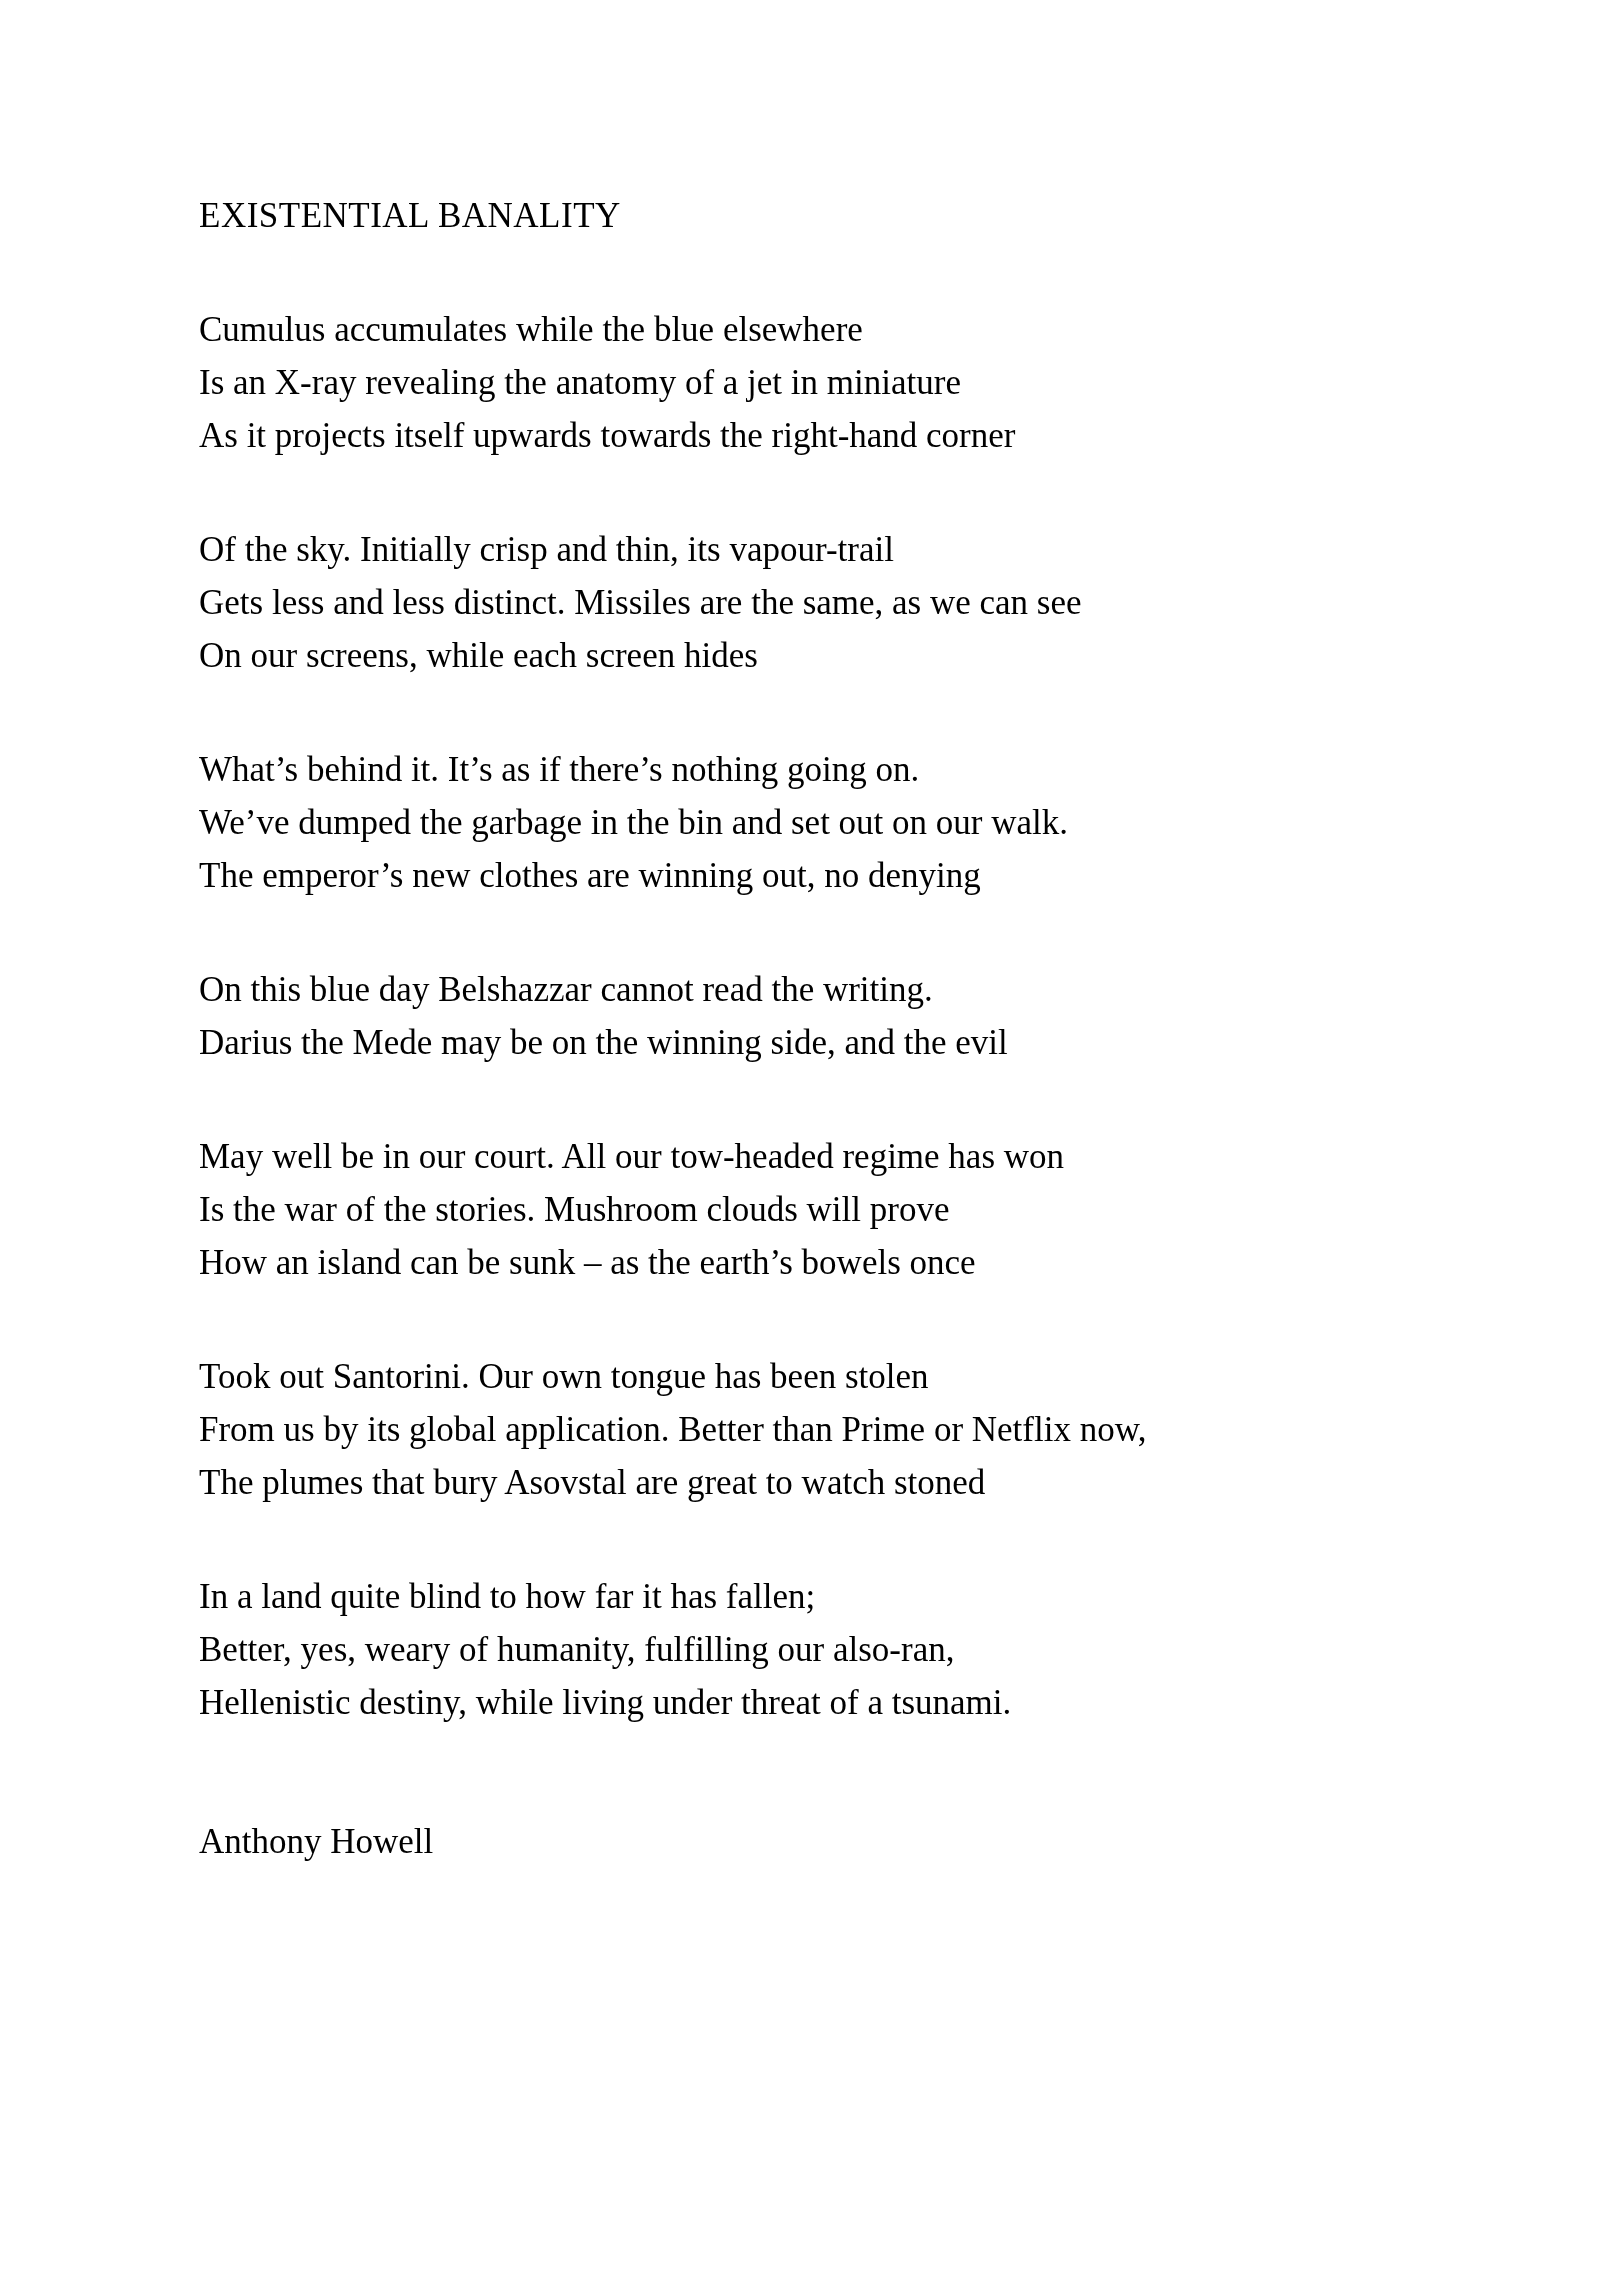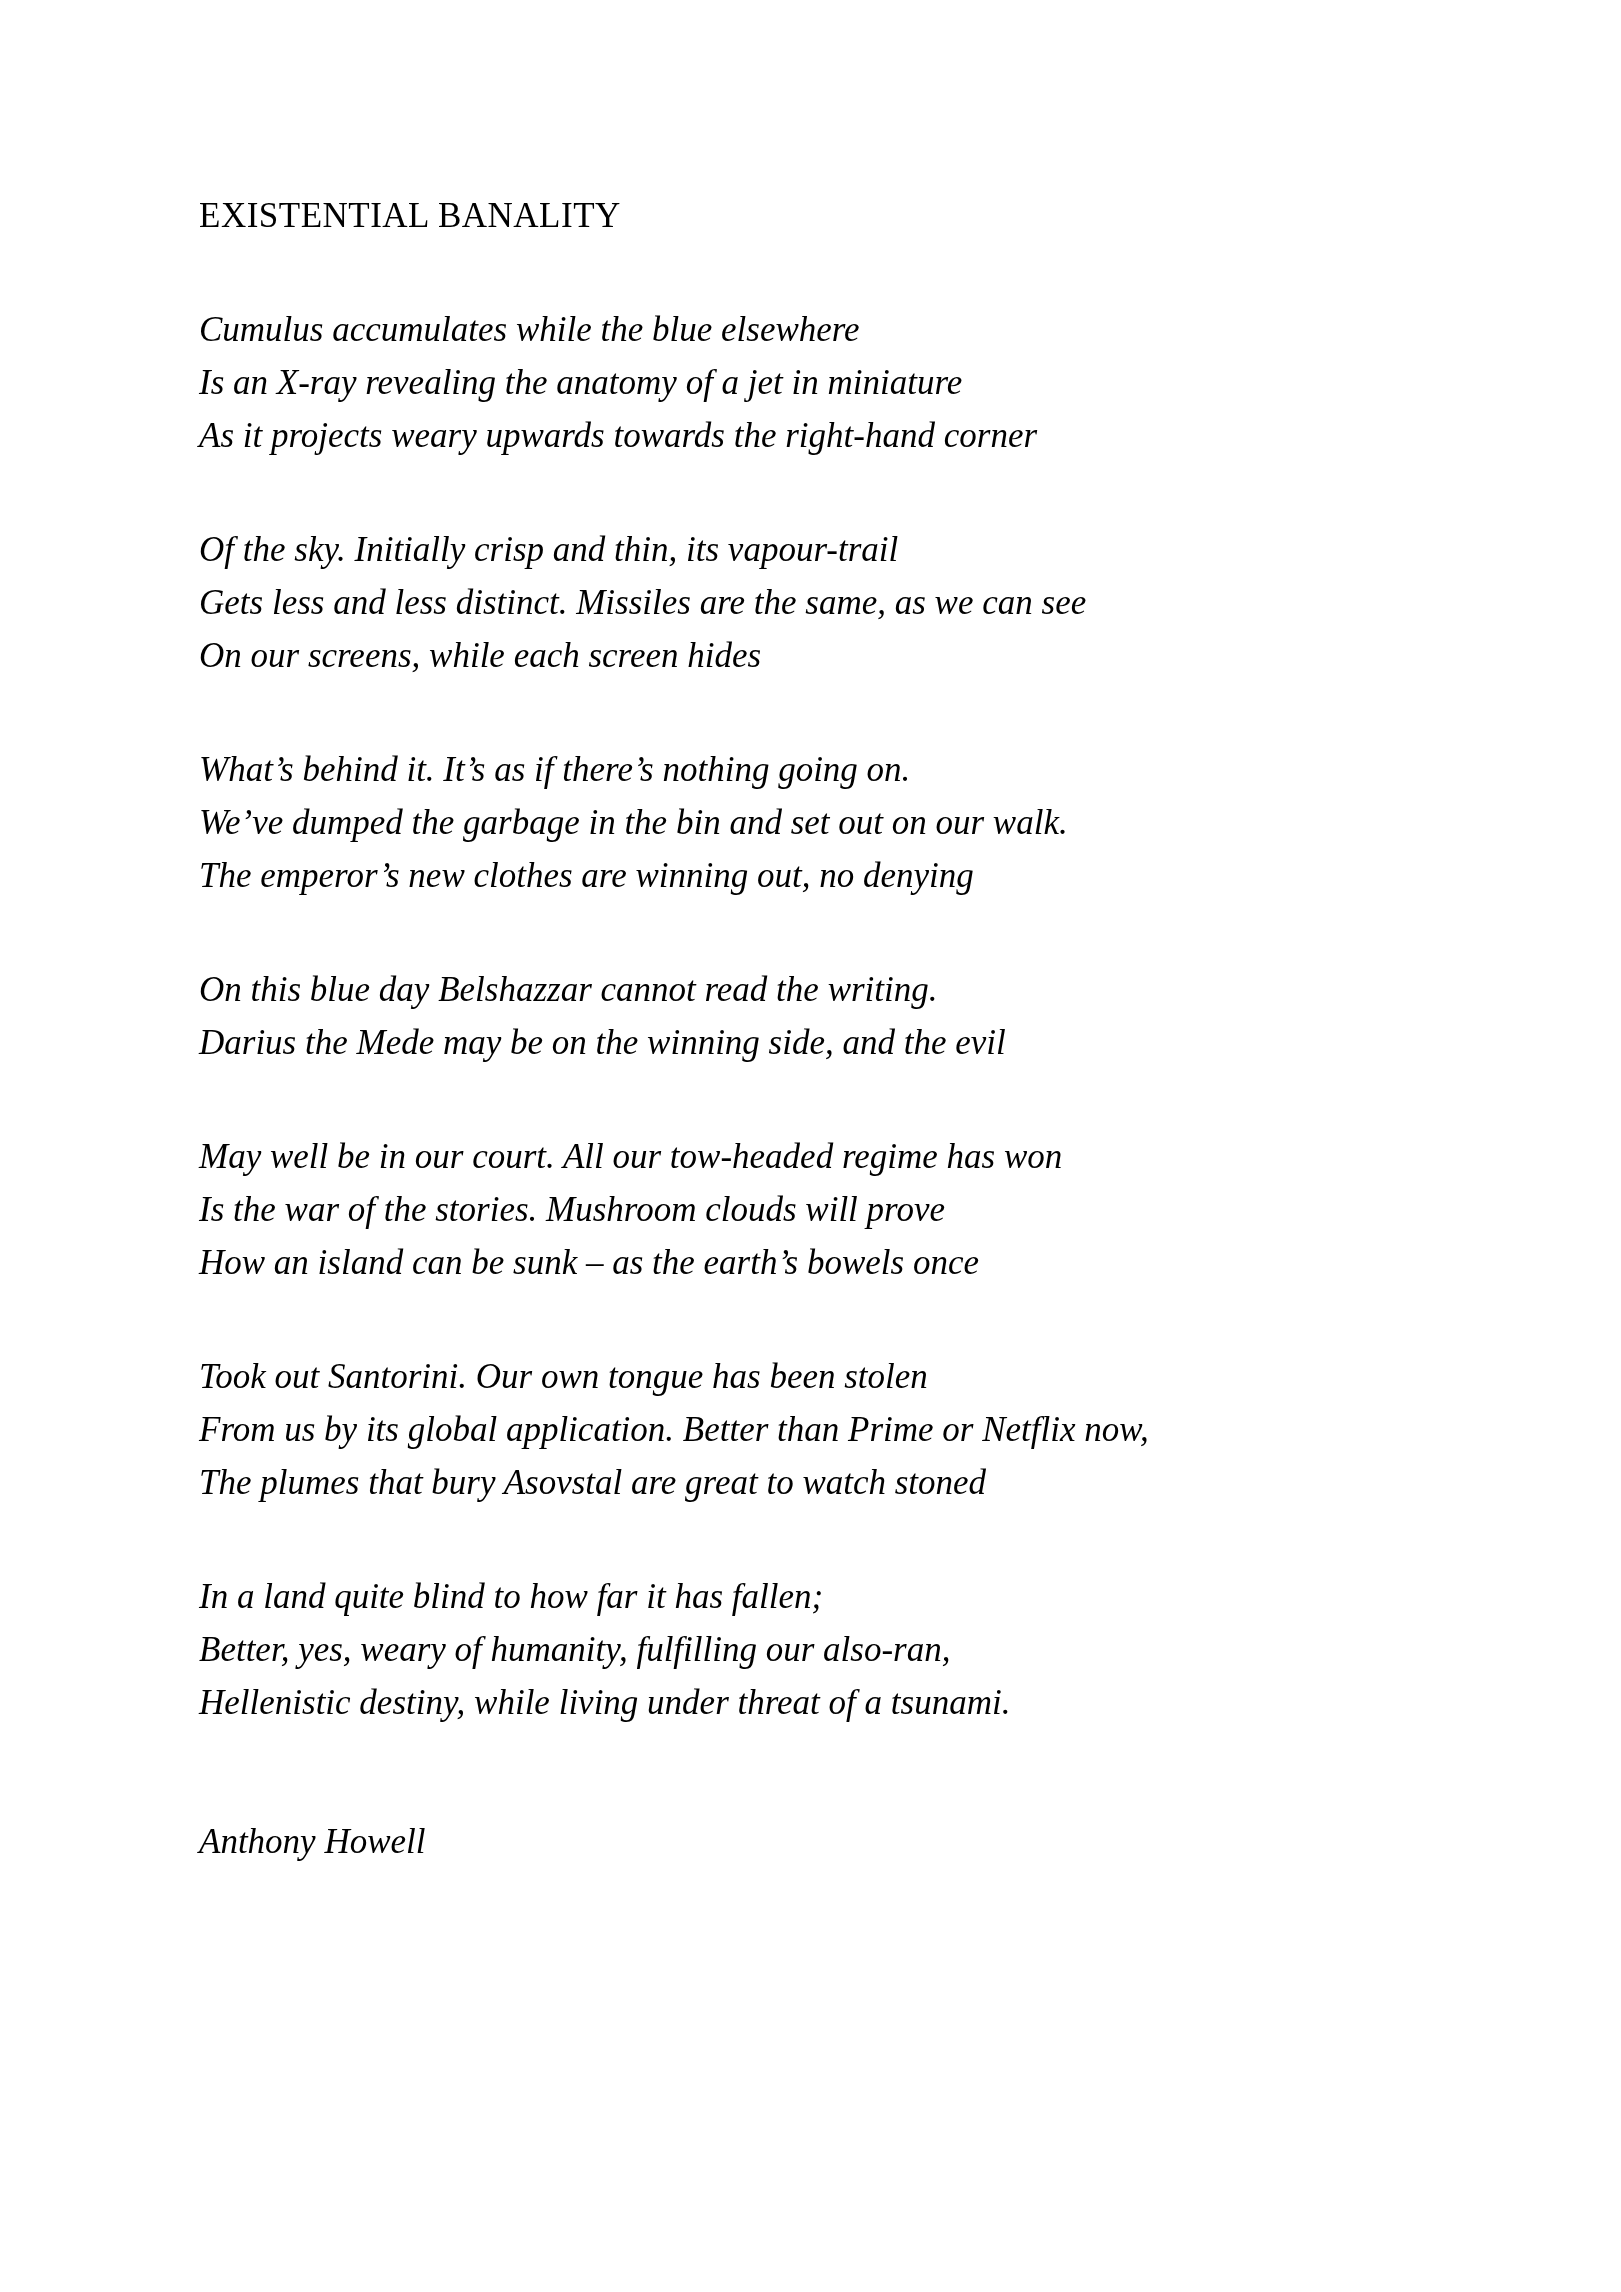--- a/index.html
+++ b/index.html
@@ -30,38 +30,37 @@
     white-space: nowrap;
   }
   .stanza {
     margin: 61px 0 0 0;
   }
   .line {
     font-size: 35px;
     line-height: 53px;
     margin: 0;
     white-space: nowrap;
-    font-style: italic;
   }
   .author {
     margin-top: 86px;
   }
 </style>
 </head>
 <body>
 
 <div class="page">
   <div class="content">
 
     <h1 class="title">EXISTENTIAL BANALITY</h1>
 
     <div class="stanza">
       <p class="line">Cumulus accumulates while the blue elsewhere</p>
       <p class="line">Is an X-ray revealing the anatomy of a jet in miniature</p>
-      <p class="line">As it projects weary upwards towards the right-hand corner</p>
+      <p class="line">As it projects itself upwards towards the right-hand corner</p>
     </div>
 
     <div class="stanza">
       <p class="line">Of the sky. Initially crisp and thin, its vapour-trail</p>
       <p class="line">Gets less and less distinct. Missiles are the same, as we can see</p>
       <p class="line">On our screens, while each screen hides</p>
     </div>
 
     <div class="stanza">
       <p class="line">What’s behind it. It’s as if there’s nothing going on.</p>

